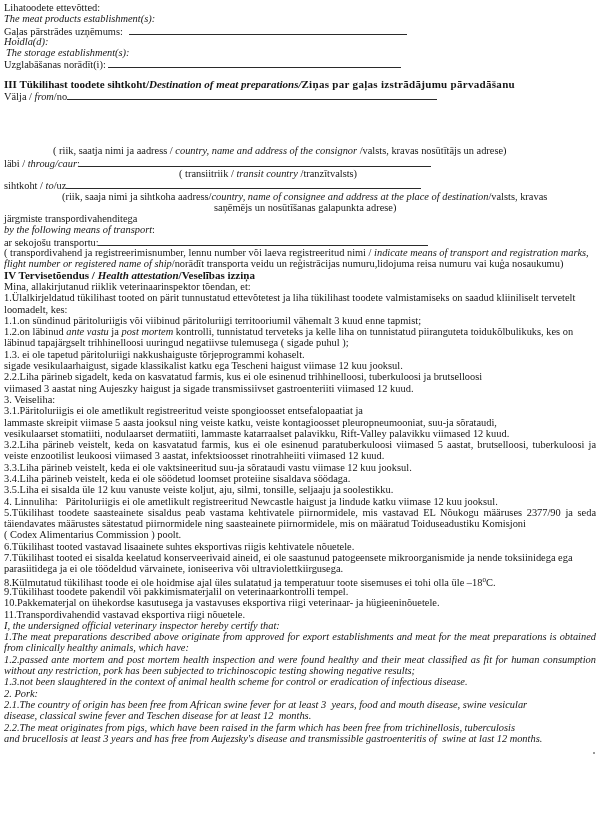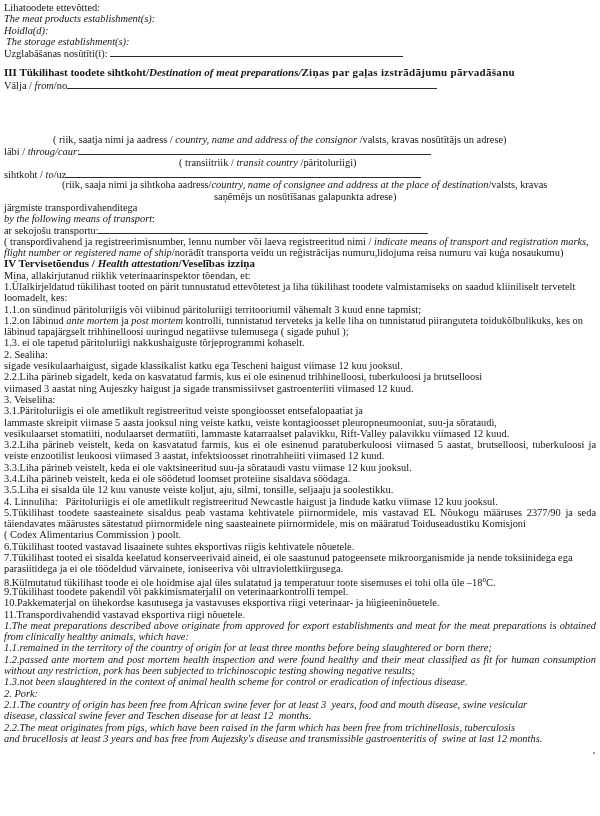--- a/index.html
+++ b/index.html
@@ -24,24 +24,28 @@
   .sup { font-size: 7px; vertical-align: 4px; }
   .speck { position: absolute; width: 2px; height: 2px; background: #777; border-radius: 1px; }
 </style>
 </head>
 <body>
 
 <div class="page">
 
   <div class="line">Lihatoodete ettevõtted:</div>
   <div class="line it">The meat products establishment(s):</div>
+  <div class="line">
+    <span>Gaļas pārstrādes uzņēmums:</span>
+    <span class="field-line" style="width:278px;margin-left:3px;"></span>
+  </div>
   <div class="line it">Hoidla(d):</div>
   <div class="line it indent-s">The storage establishment(s):</div>
   <div class="line">
-    <span>Uzglabāšanas nosūtīti(i):</span>
+    <span>Uzglabāšanas norādīt(i):</span>
     <span class="field-line" style="width:293px;"></span>
   </div>
 
   <div class="sp"></div>
 
   <div class="line bd h3">
     <span>III Tükilihast toodete sihtkoht/</span><span class="it">Destination of meat preparations/</span><span style="letter-spacing:0.3px">Ziņas par gaļas izstrādājumu pārvadāšanu</span>
   </div>
 
   <div class="line">
@@ -50,21 +54,21 @@
   </div>
   <div class="line" style="padding-left:49px;margin-top:44px;">
     <span>( riik, saatja nimi ja aadress / </span><span class="it">country, name and address of the consignor</span><span> /valsts, kravas nosūtītājs un adrese)</span>
   </div>
 
   <div class="line">
     <span>läbi / </span><span class="it">throug/caur</span><span>:</span>
     <span class="field-line" style="width:352px;margin-left:-3px;"></span>
   </div>
   <div class="line" style="padding-left:175px;">
-    <span>( transiitriik / </span><span class="it">transit country</span><span> /päritoluriigi)</span>
+    <span>( transiitriik / </span><span class="it">transit country</span><span> /tranzītvalsts)</span>
   </div>
 
   <div class="line">
     <span>sihtkoht / </span><span class="it">to</span><span>/uz</span>
     <span class="field-line" style="width:355px;margin-left:-3px;"></span>
   </div>
   <div class="line" style="padding-left:58px;">
     <span>(riik, saaja nimi ja sihtkoha aadress/</span><span class="it">country, name of consignee and address at the place of destination</span><span>/valsts, kravas</span>
   </div>
   <div class="line" style="padding-left:210px;">saņēmējs un nosūtīšanas galapunkta adrese)</div>
@@ -80,24 +84,23 @@
   </div>
 
   <div class="line bd h3">
     <span>IV Tervisetõendus / </span><span class="it">Health attestation</span><span>/Veselības izziņa</span>
   </div>
   <div class="line"> Mina, allakirjutanud riiklik veterinaarinspektor tõendan, et:</div>
 
   <div class="wrap" style="width:592px;">1.Ülalkirjeldatud tükilihast tooted on pärit tunnustatud ettevõtetest ja liha tükilihast toodete valmistamiseks on saadud kliiniliselt tervetelt loomadelt, kes:</div>
   <div class="line">1.1.on sündinud päritoluriigis või viibinud päritoluriigi territooriumil vähemalt 3 kuud enne tapmist;</div>
   <div class="wrap" style="width:592px;">
-    <span>1.2.on läbinud </span><span class="it">ante mortem</span><span> ja </span><span class="it">post mortem</span><span> kontrolli, tunnistatud terveteks ja kelle liha on tunnistatud piiranguteta toidukõlbulikuks, kes on läbinud tapajärgselt trihhinelloosi uuringud negatiivse tulemusega ( sigade puhul );</span>
+    <span>1.2.on läbinud </span><span class="it">ante vastu</span><span> ja </span><span class="it">post mortem</span><span> kontrolli, tunnistatud terveteks ja kelle liha on tunnistatud piiranguteta toidukõlbulikuks, kes on läbinud tapajärgselt trihhinelloosi uuringud negatiivse tulemusega ( sigade puhul );</span>
   </div>
   <div class="line">1.3. ei ole tapetud päritoluriigi nakkushaiguste tõrjeprogrammi kohaselt.</div>
-  <div class="line">2. Sealiha:</div>
   <div class="line">sigade vesikulaarhaigust, sigade klassikalist katku ega Tescheni haigust viimase 12 kuu jooksul.</div>
   <div class="line">2.2.Liha pärineb sigadelt, keda on kasvatatud farmis, kus ei ole esinenud trihhinelloosi, tuberkuloosi ja brutselloosi</div>
   <div class="line">viimased 3 aastat ning Aujeszky haigust ja sigade transmissiivset gastroenteriiti viimased 12 kuud.</div>
   <div class="line">3. Veiseliha:</div>
   <div class="line">3.1.Päritoluriigis ei ole ametlikult registreeritud veiste spongioosset entsefalopaatiat ja</div>
   <div class="line">lammaste skreipit  viimase 5 aasta jooksul ning veiste katku, veiste kontagioosset pleuropneumooniat, suu-ja sõrataudi,</div>
   <div class="line">vesikulaarset stomatiiti, nodulaarset dermatiiti, lammaste katarraalset palavikku, Rift-Valley palavikku viimased 12 kuud.</div>
   <div class="wrap justify" style="width:592px;">3.2.Liha pärineb veistelt, keda on kasvatatud farmis, kus ei ole esinenud paratuberkuloosi viimased 5 aastat, brutselloosi, tuberkuloosi ja veiste enzootilist leukoosi viimased 3 aastat, infektsioosset rinotrahheiiti viimased 12 kuud.</div>
   <div class="line">3.3.Liha pärineb veistelt, keda ei ole vaktsineeritud suu-ja sõrataudi vastu viimase 12 kuu jooksul.</div>
   <div class="line">3.4.Liha pärineb veistelt, keda ei ole söödetud loomset proteiine sisaldava söödaga.</div>
@@ -107,22 +110,22 @@
   <div class="line">( Codex Alimentarius Commission ) poolt.</div>
   <div class="line">6.Tükilihast tooted vastavad lisaainete suhtes eksportivas riigis kehtivatele nõuetele.</div>
   <div class="wrap" style="width:592px;">7.Tükilihast tooted ei sisalda keelatud konserveerivaid aineid, ei ole saastunud patogeensete mikroorganismide ja nende toksiinidega ega parasiitidega ja ei ole töödeldud värvainete, ioniseeriva või ultraviolettkiirgusega.</div>
   <div class="line">
     <span>8.Külmutatud tükilihast toode ei ole hoidmise ajal üles sulatatud ja temperatuur toote sisemuses ei tohi olla üle –18</span><span class="sup">0</span><span>C.</span>
   </div>
   <div class="line">9.Tükilihast toodete pakendil või pakkimismaterjalil on veterinaarkontrolli tempel.</div>
   <div class="line">10.Pakkematerjal on ühekordse kasutusega ja vastavuses eksportiva riigi veterinaar- ja hügieeninõuetele.</div>
   <div class="line">11.Transpordivahendid vastavad eksportiva riigi nõuetele.</div>
 
+  <div class="line it">I, the undersigned official veterinary inspector hereby certify that:</div>
   <div class="wrap justify it" style="width:592px;">1.The meat preparations described above originate from approved for export establishments and meat for the meat preparations is obtained from clinically healthy animals, which have:</div>
-  <div class="line it">1.1.remained in the territory of the country of origin for at least three months before being slaughtered or born there;</div>
   <div class="wrap justify it" style="width:592px;">1.2.passed ante mortem and post mortem health inspection and were found healthy and their meat classified as fit for human consumption without any restriction, pork has been subjected to trichinoscopic testing showing negative results;</div>
   <div class="line it">1.3.not been slaughtered in the context of animal health scheme for control or eradication of infectious disease.</div>
   <div class="line it">2. Pork:</div>
   <div class="line it" style="white-space:pre;">2.1.The country of origin has been free from African swine fever for at least 3  years, food and mouth disease, swine vesicular</div>
   <div class="line it" style="white-space:pre;">disease, classical swine fever and Teschen disease for at least 12  months.</div>
   <div class="line it">2.2.The meat originates from pigs, which have been raised in the farm which has been free from trichinellosis, tuberculosis</div>
   <div class="line it" style="white-space:pre;">and brucellosis at least 3 years and has free from Aujezsky's disease and transmissible gastroenteritis of  swine at last 12 months.</div>
 </div>
 
 <div class="speck" style="left:593px;top:752px;"></div>

